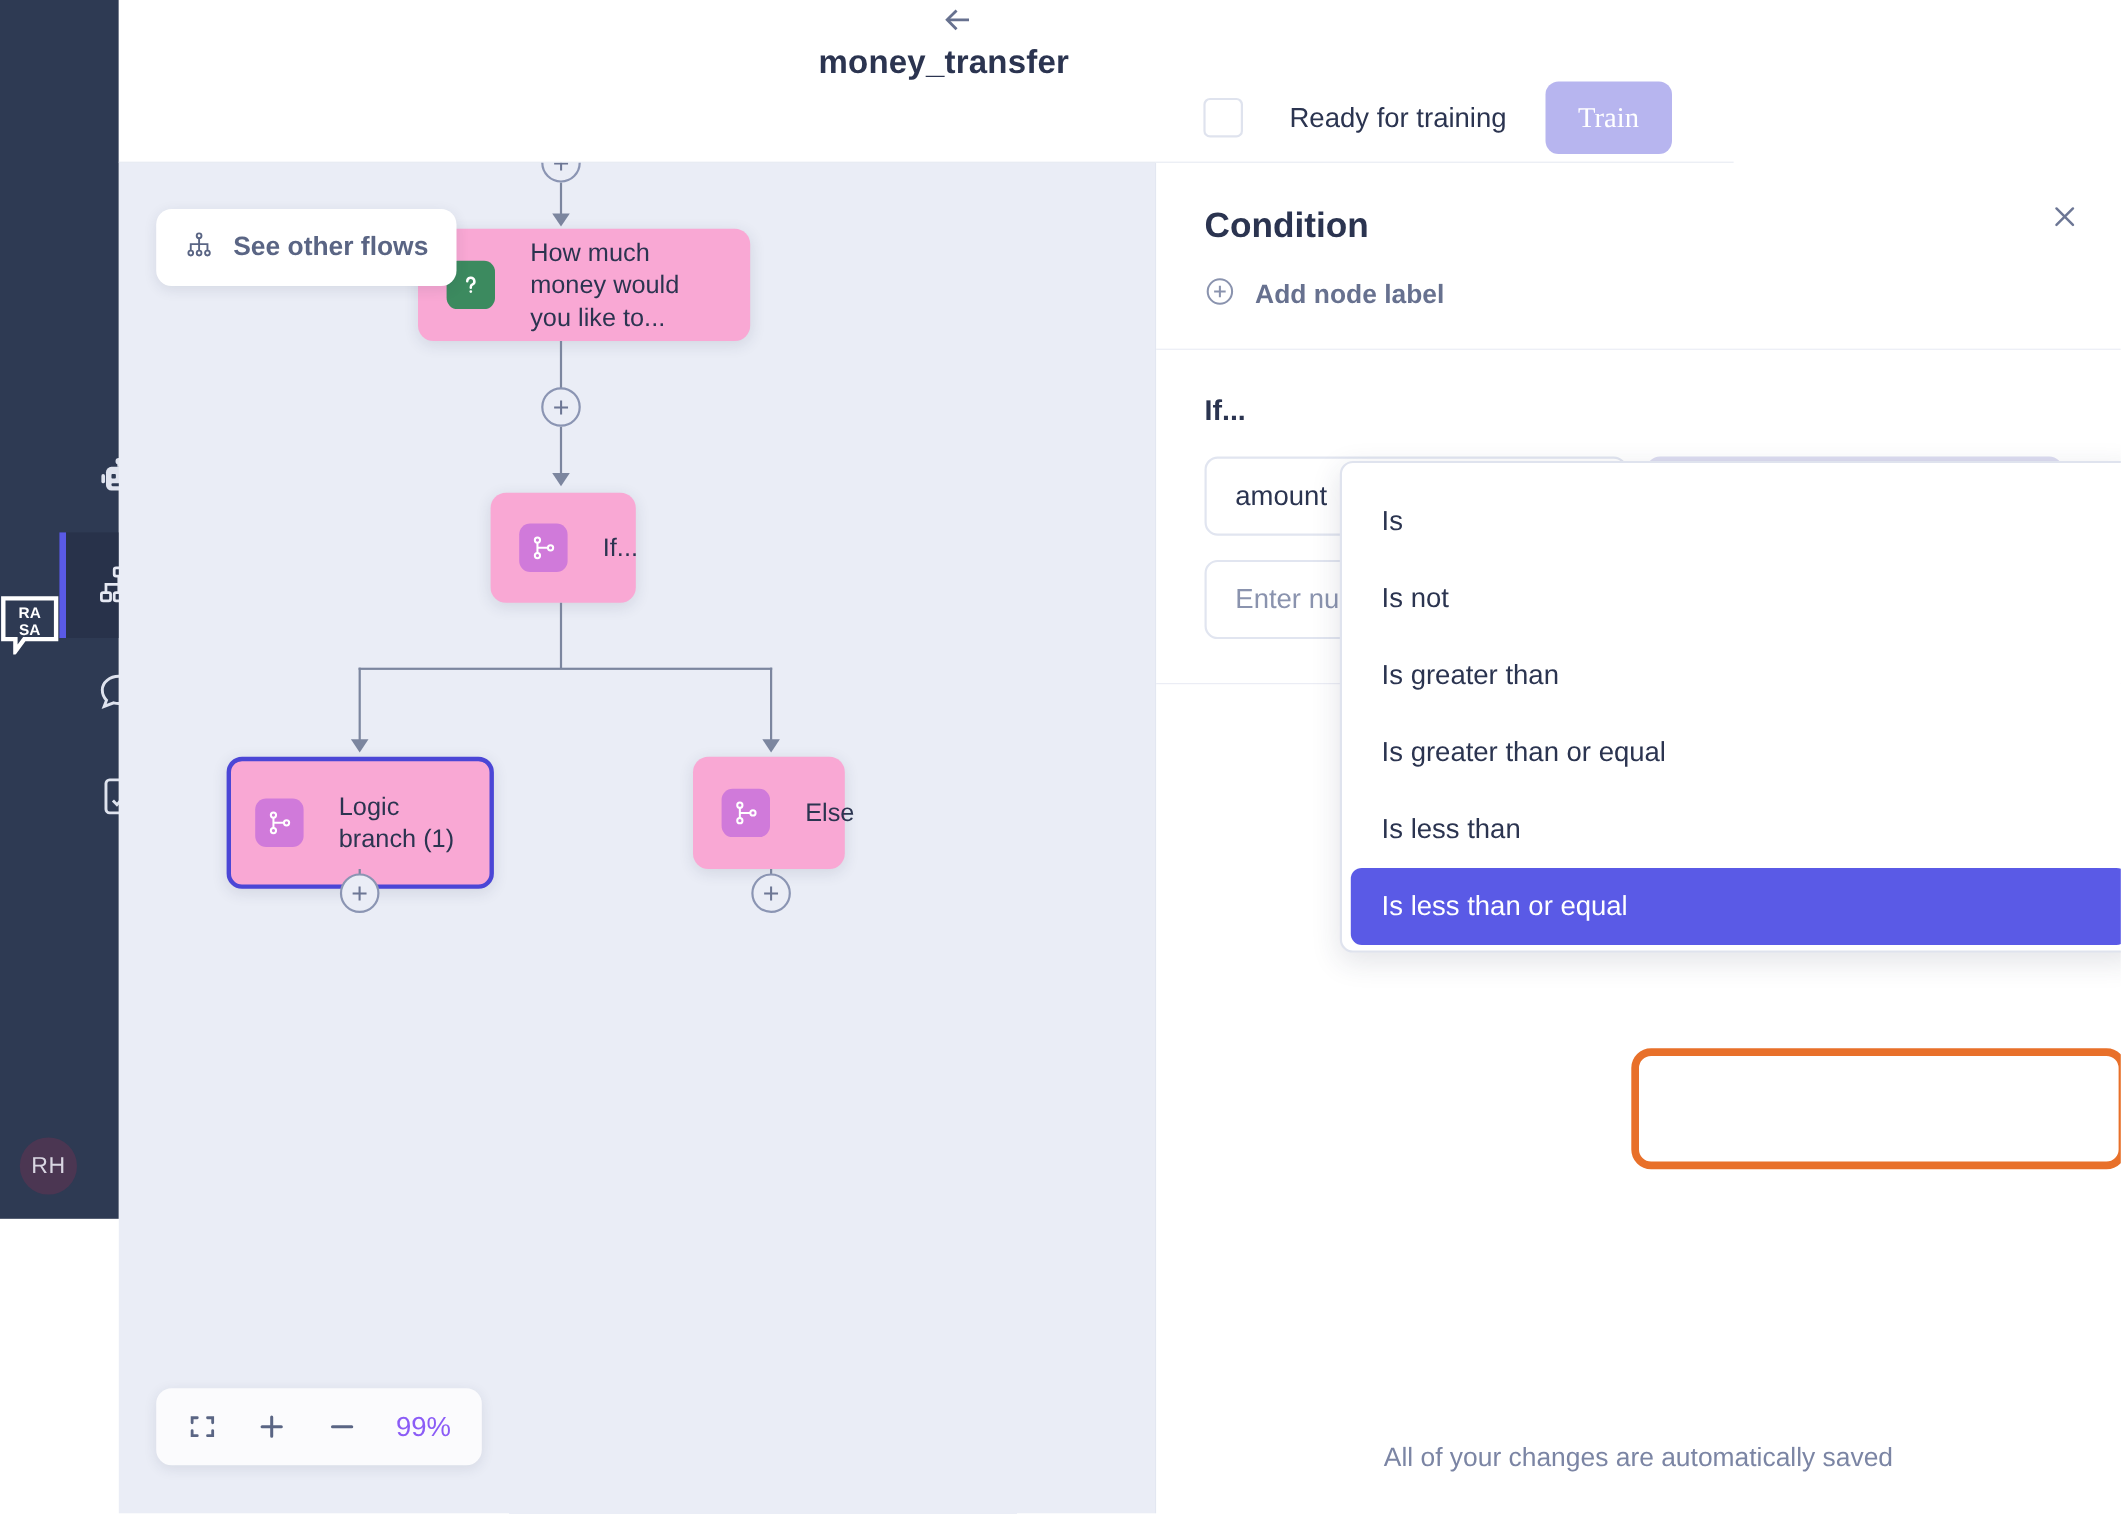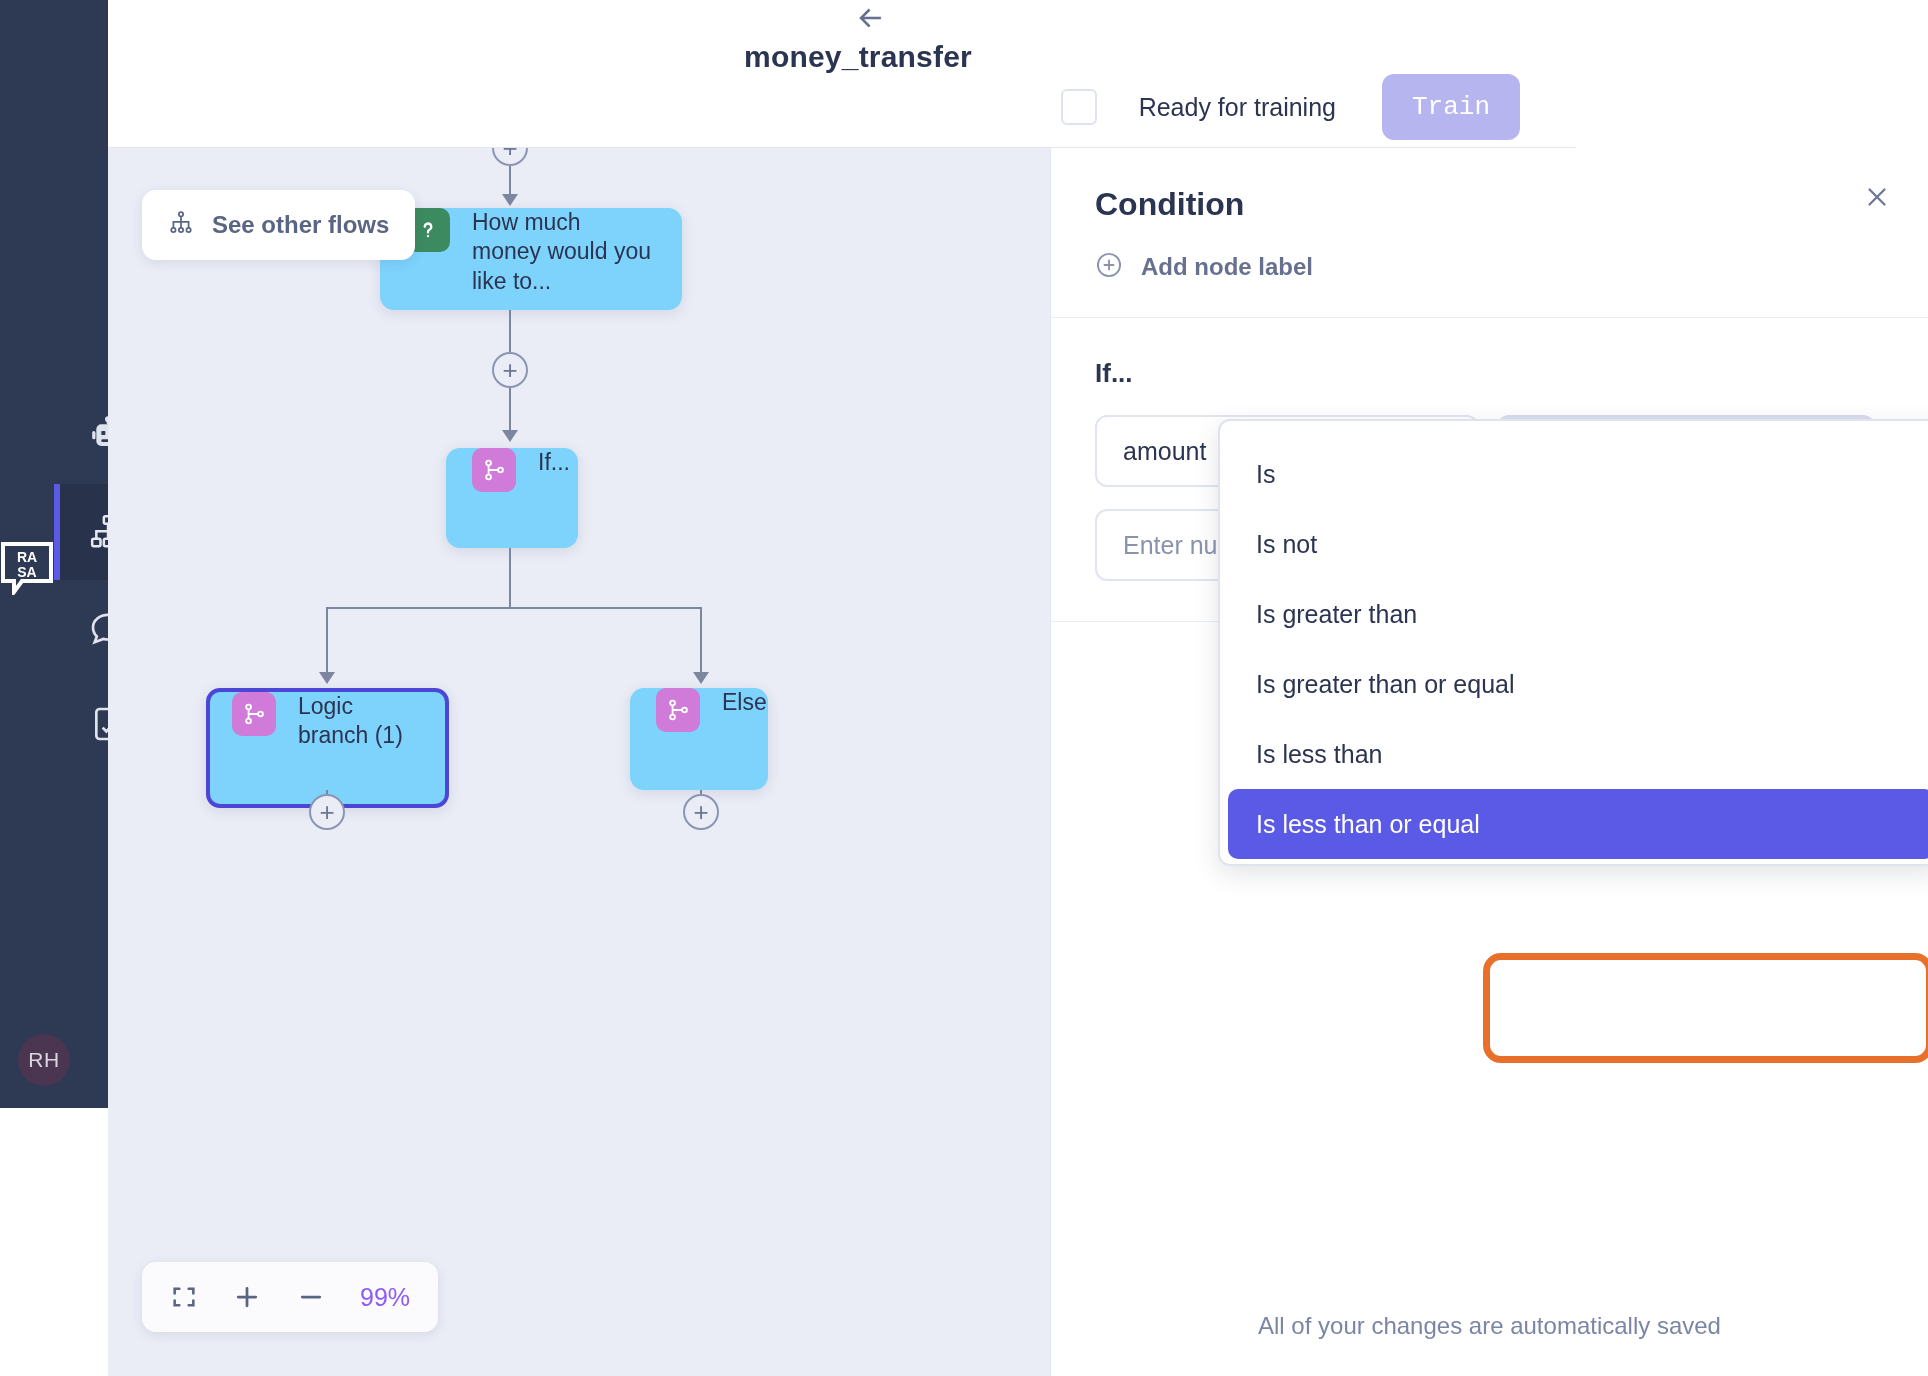--- a/index.html
+++ b/index.html
@@ -62,25 +62,25 @@
     display: flex; align-items: center; gap: 16px;
   }
   .ready-check {
     width: 36px; height: 36px; border: 2px solid #dfe3ee;
     border-radius: 6px; background: #fff; cursor: pointer;
   }
   .ready-label {
     margin-left: 26px; font-size: 25px; color: #2b3450;
   }
   .train-btn {
-    margin-left: 30px;
+    margin-left: 19px;
     background: #b7b5ef; color: #ffffff;
     border: none; border-radius: 12px;
     padding: 0 30px; height: 66px;
-    font-size: 26px; font-family: Liberation Mono, monospace;
+    font-size: 26px; font-family: Liberation Serif, serif;
     cursor: pointer;
   }
 
   
   .canvas {
     position: absolute; left: 108px; top: 148px;
     width: 942px; height: 1228px;
     background: #eaedf6;
     overflow: hidden;
   }
@@ -89,23 +89,23 @@
     background: #ffffff; border-radius: 14px;
     box-shadow: 0 3px 12px rgba(40,50,80,.10);
     height: 70px; padding: 0 26px;
     display: flex; align-items: center; gap: 18px;
     cursor: pointer; z-index: 4;
   }
   .see-flows-label { font-size: 24px; font-weight: bold; color: #5a6584; }
 
   .node {
     position: absolute;
-    background: #7dd3fc; border-radius: 14px;
+    background: #f9a8d4; border-radius: 14px;
     box-shadow: 0 3px 14px rgba(40,50,80,.12);
-    display: flex; align-items: flex-start; gap: 22px;
+    display: flex; align-items: center; gap: 32px;
     padding: 0 26px; cursor: pointer;
   }
   .node-icon {
     width: 44px; height: 44px; border-radius: 10px;
     display: flex; align-items: center; justify-content: center;
     flex: 0 0 auto;
   }
   .icon-green { background: #3c8a5f; }
   .icon-purple { background: #d07ada; }
   .node-label { font-size: 23px; color: #2b3450; line-height: 1.28; }

